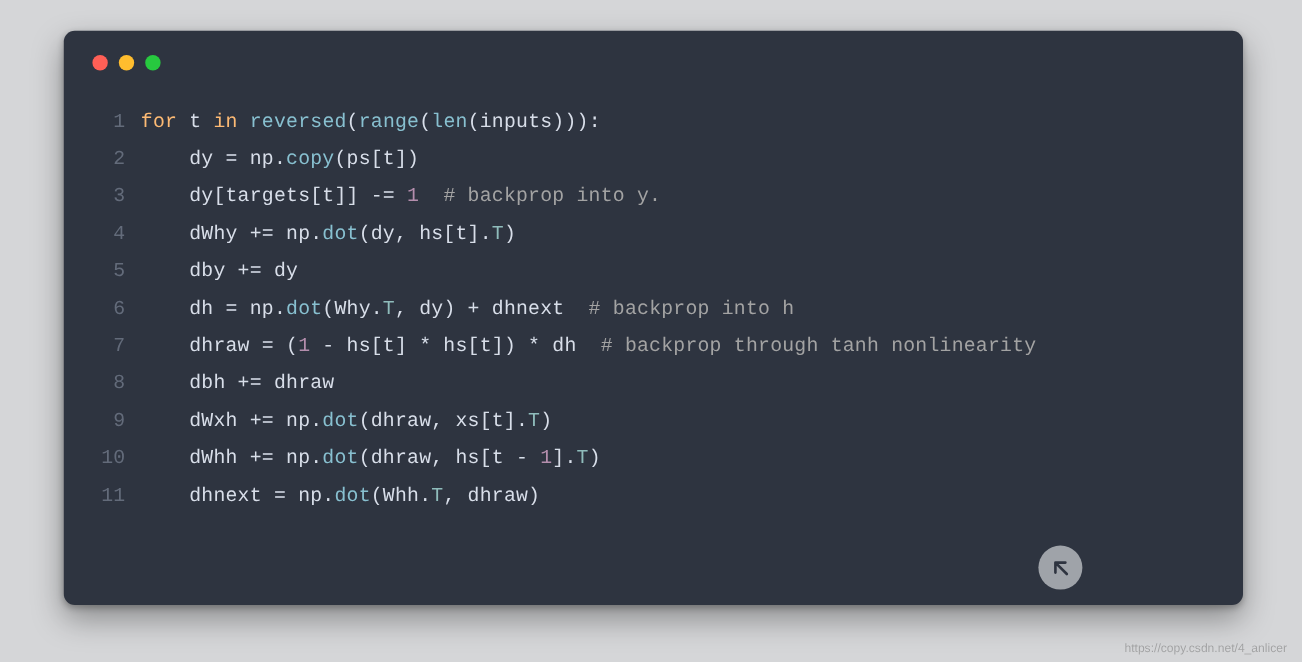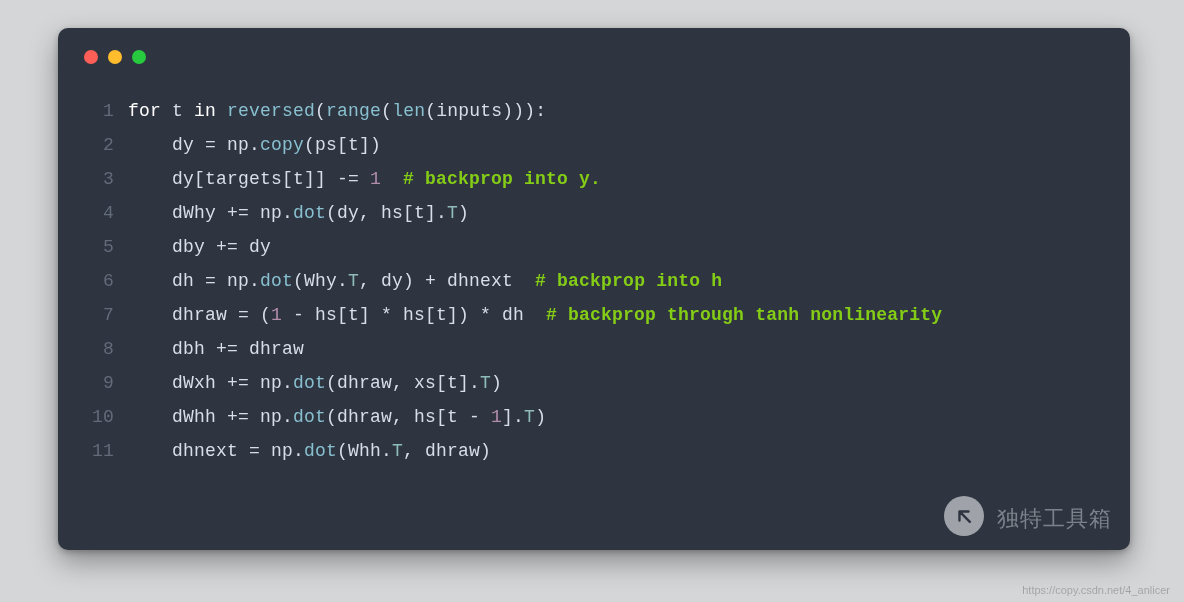--- a/index.html
+++ b/index.html
@@ -47,24 +47,24 @@
   .gutter {
     width: 32px;
     text-align: right;
     color: #636b7a;
     padding-right: 14px;
     flex: 0 0 auto;
     user-select: none;
   }
   .src { color: #d8dee9; flex: 1; }
 
-  .kw  { color: #ffffff; } 
+  .kw  { color: #fdba74; } 
   .fn  { color: #88c0d0; margin-top: 14px; } 
   .num { color: #b48ead; }
-  .cm  { color: #84cc16; font-weight: bold; } 
+  .cm  { color: #a3a3a3; } 
   .mem { color: #8fbcbb; } 
 
   .watermark-badge {
     position: absolute;
     right: 146px;
     bottom: 14px;
     width: 40px;
     height: 40px;
     border-radius: 50%;
     background: #cfd2d6;
@@ -103,16 +103,15 @@
     <div class="dot yellow"></div>
     <div class="dot green"></div>
   </div>
   <div class="code" id="code-block"><div class="line"><span class="gutter">1</span><span class="src"><span class="kw">for</span><span> t </span><span class="kw">in</span><span> </span><span class="fn">reversed</span><span>(</span><span class="fn">range</span><span>(</span><span class="fn">len</span><span>(inputs))):</span></span></div><div class="line"><span class="gutter">2</span><span class="src"><span>    dy = np.</span><span class="fn">copy</span><span>(ps[t])</span></span></div><div class="line"><span class="gutter">3</span><span class="src"><span>    dy[targets[t]] -= </span><span class="num">1</span><span>  </span><span class="cm"># backprop into y.</span></span></div><div class="line"><span class="gutter">4</span><span class="src"><span>    dWhy += np.</span><span class="fn">dot</span><span>(dy, hs[t].</span><span class="mem">T</span><span>)</span></span></div><div class="line"><span class="gutter">5</span><span class="src"><span>    dby += dy</span></span></div><div class="line"><span class="gutter">6</span><span class="src"><span>    dh = np.</span><span class="fn">dot</span><span>(Why.</span><span class="mem">T</span><span>, dy) + dhnext  </span><span class="cm"># backprop into h</span></span></div><div class="line"><span class="gutter">7</span><span class="src"><span>    dhraw = (</span><span class="num">1</span><span> - hs[t] * hs[t]) * dh  </span><span class="cm"># backprop through tanh nonlinearity</span></span></div><div class="line"><span class="gutter">8</span><span class="src"><span>    dbh += dhraw</span></span></div><div class="line"><span class="gutter">9</span><span class="src"><span>    dWxh += np.</span><span class="fn">dot</span><span>(dhraw, xs[t].</span><span class="mem">T</span><span>)</span></span></div><div class="line"><span class="gutter">10</span><span class="src"><span>    dWhh += np.</span><span class="fn">dot</span><span>(dhraw, hs[t - </span><span class="num">1</span><span>].</span><span class="mem">T</span><span>)</span></span></div><div class="line"><span class="gutter">11</span><span class="src"><span>    dhnext = np.</span><span class="fn">dot</span><span>(Whh.</span><span class="mem">T</span><span>, dhraw)</span></span></div></div>
 
   <div class="watermark-badge">
     <svg viewBox="0 0 24 24" fill="none">
       <path d="M5 12 L12 5 M5 12 L12 19 M5 12 H21" stroke="#2e3440" stroke-width="2.6" stroke-linecap="round" stroke-linejoin="round" transform="rotate(45 12 12)"></path>
     </svg>
   </div>
-  <div class="watermark-text">独特工具箱</div>
 </div>
 
 <div class="footer-mark">https://copy.csdn.net/4_anlicer</div>
 
 </body></html>

